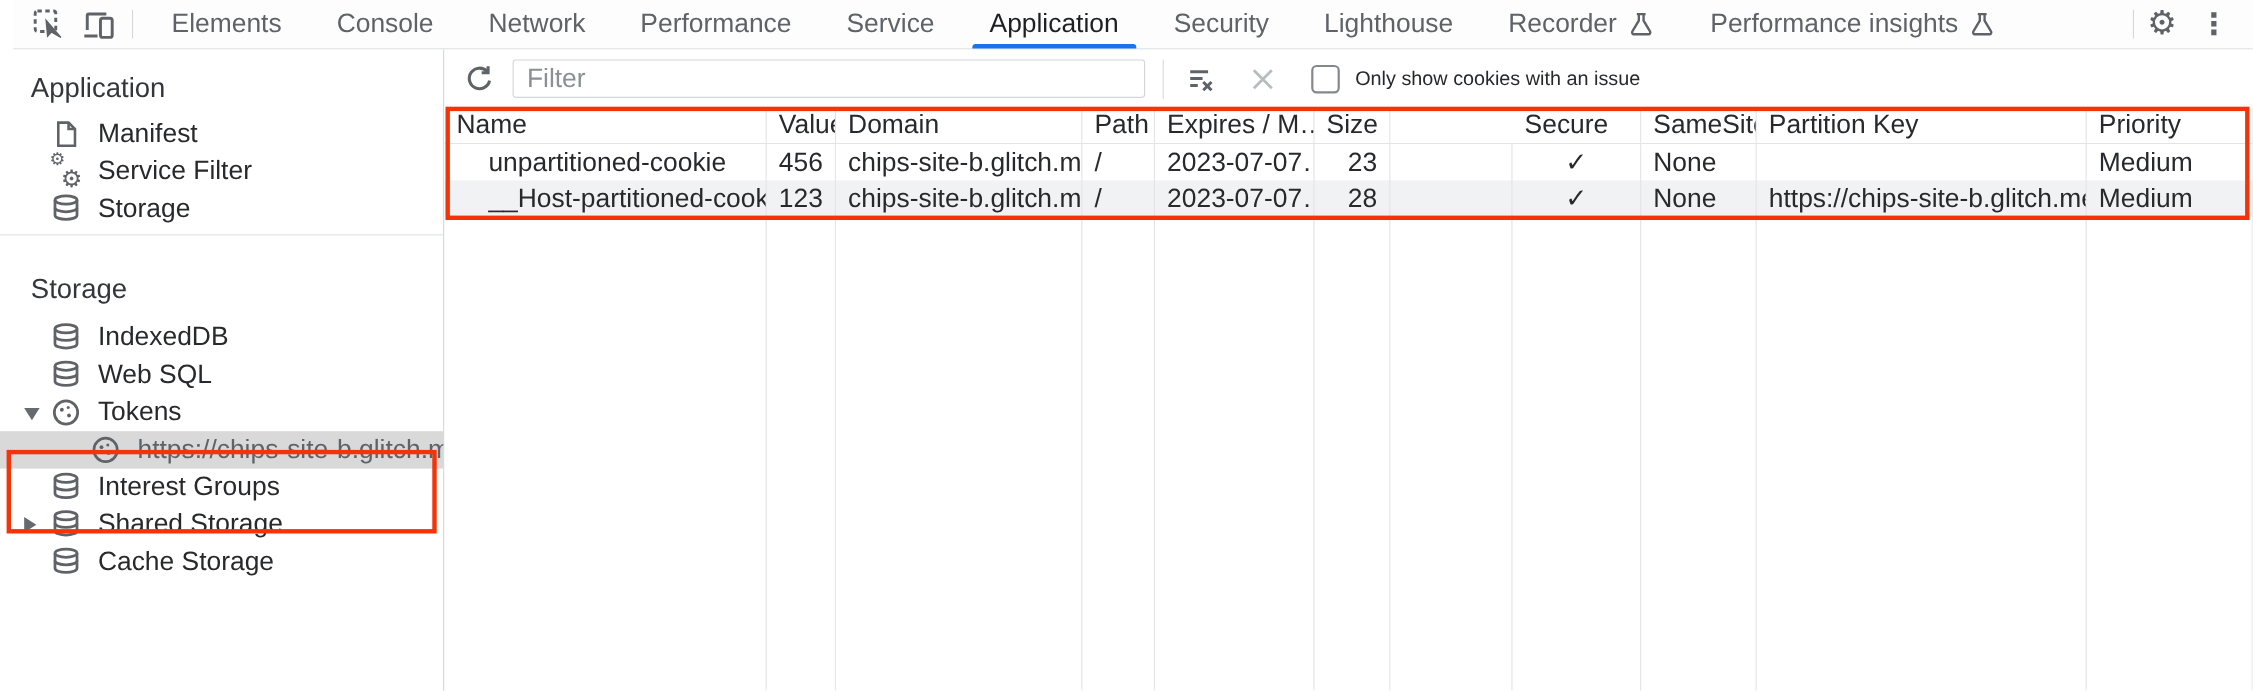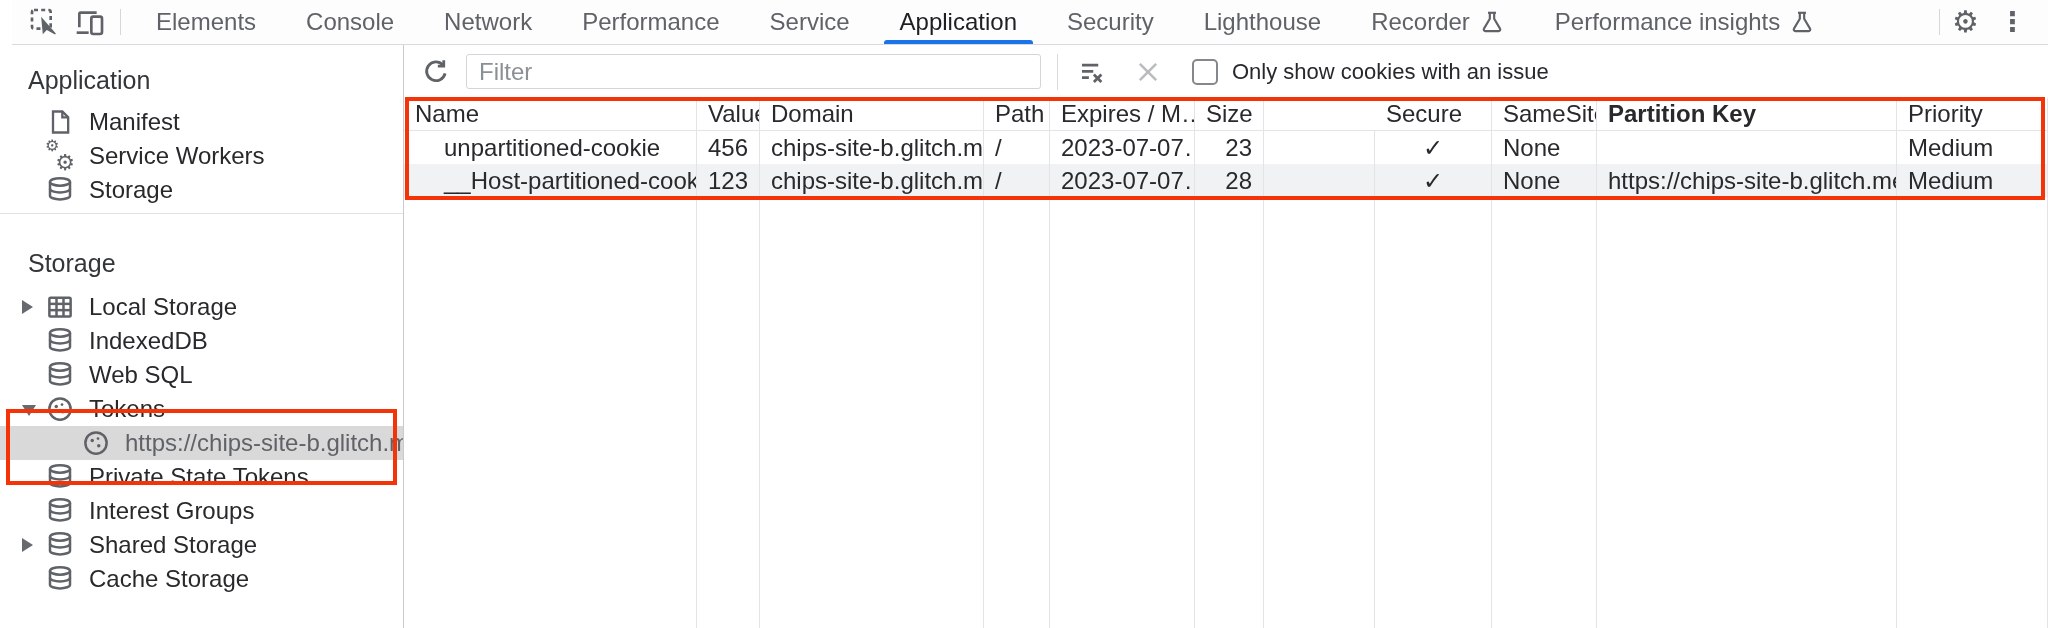--- a/index.html
+++ b/index.html
@@ -53,21 +53,21 @@
   .reload-btn{margin-left:12px;}
   .filter-input{margin-left:10px;width:575px;height:35px;border:1px solid #d3d6d8;
     border-radius:3px;font-size:24px;color:#202124;padding:0 12px;
     box-sizing:border-box;outline:none;font-family:inherit;background:#fff;}
   .filter-input::placeholder{color:#8b9095;}
   .v-divider{width:1px;height:36px;background:#d9dbdd;margin-left:16px;}
   .clear-btn{margin-left:14px;}
   .x-btn{margin-left:16px;}
   .checkbox{margin-left:24px;width:26px;height:26px;border:2px solid #84888c;
     border-radius:5px;background:#fff;box-sizing:border-box;flex:none;}
-  .checkbox-label{margin-left:14px;font-size:22px;color:#26282b;white-space:nowrap;}
+  .checkbox-label{margin-left:14px;font-size:18px;color:#26282b;white-space:nowrap;}
   
   .grid{position:absolute;top:53px;left:0;right:0;bottom:0;overflow:hidden;}
   .col-lines{position:absolute;inset:0;display:flex;}
   .col-line{height:100%;border-right:1px solid #e2e4e5;box-sizing:border-box;flex:none;}
   .g-header{position:relative;display:flex;height:33px;background:#fff;
     border-bottom:1px solid #e2e4e5;box-sizing:border-box;z-index:1;}
   .g-rows{position:relative;z-index:1;}
   .g-row{display:flex;height:33px;background:#fff;}
   .g-row.stripe{background:#f0f2f3;}
   .g-cell{box-sizing:border-box;flex:none;padding:0 11px;display:flex;align-items:center;
@@ -167,51 +167,36 @@
         <span class="lbl">Manifest</span>
       </div>
       <div class="side-item">
         <span class="arrow"></span>
         <span class="icn">
           <span class="gear2">
             <span class="g1">⚙</span>
             <span class="g2">⚙</span>
           </span>
         </span>
-        <span class="lbl">Service Workers</span>
+        <span class="lbl">Service Filter</span>
       </div>
       <div class="side-item">
         <span class="arrow"></span>
         <span class="icn">
           <svg width="30" height="30" viewBox="0 0 24 24" fill="none" stroke="#5f6368" stroke-width="2">
             <ellipse cx="12" cy="5.5" rx="8" ry="3"></ellipse>
             <path d="M4 5.5 v5.5 c0 1.7 3.6 3 8 3 s8-1.3 8-3 v-5.5"></path>
             <path d="M4 11 v5.5 c0 1.7 3.6 3 8 3 s8-1.3 8-3 v-5.5"></path>
           </svg>
         </span>
         <span class="lbl">Storage</span>
       </div>
     </div>
     <div class="section">
       <div class="title">Storage</div>
-      <div class="side-item">
-        <span class="arrow">
-          <span class="tri-r"></span>
-        </span>
-        <span class="icn">
-          <svg width="30" height="30" viewBox="0 0 24 24" fill="none" stroke="#5f6368" stroke-width="2">
-            <rect x="3.5" y="4.5" width="17" height="15" rx="1"></rect>
-            <line x1="3.5" y1="9.5" x2="20.5" y2="9.5"></line>
-            <line x1="3.5" y1="14.5" x2="20.5" y2="14.5"></line>
-            <line x1="9.2" y1="4.5" x2="9.2" y2="19.5"></line>
-            <line x1="14.8" y1="4.5" x2="14.8" y2="19.5"></line>
-          </svg>
-        </span>
-        <span class="lbl">Local Storage</span>
-      </div>
       <div class="side-item">
         <span class="arrow"></span>
         <span class="icn">
           <svg width="30" height="30" viewBox="0 0 24 24" fill="none" stroke="#5f6368" stroke-width="2">
             <ellipse cx="12" cy="5.5" rx="8" ry="3"></ellipse>
             <path d="M4 5.5 v5.5 c0 1.7 3.6 3 8 3 s8-1.3 8-3 v-5.5"></path>
             <path d="M4 11 v5.5 c0 1.7 3.6 3 8 3 s8-1.3 8-3 v-5.5"></path>
           </svg>
         </span>
         <span class="lbl">IndexedDB</span>
@@ -245,31 +230,20 @@
         <span class="arrow"></span>
         <span class="icn">
           <svg width="30" height="30" viewBox="0 0 24 24">
             <circle cx="12" cy="12" r="8.5" fill="none" stroke="#5f6368" stroke-width="2"></circle>
             <circle cx="9" cy="10" r="1.4" fill="#5f6368"></circle>
             <circle cx="14.2" cy="14.2" r="1.4" fill="#5f6368"></circle>
             <circle cx="13.6" cy="8.4" r="1.1" fill="#5f6368"></circle>
           </svg>
         </span>
         <span class="lbl">https://chips-site-b.glitch.me</span>
-      </div>
-      <div class="side-item">
-        <span class="arrow"></span>
-        <span class="icn">
-          <svg width="30" height="30" viewBox="0 0 24 24" fill="none" stroke="#5f6368" stroke-width="2">
-            <ellipse cx="12" cy="5.5" rx="8" ry="3"></ellipse>
-            <path d="M4 5.5 v5.5 c0 1.7 3.6 3 8 3 s8-1.3 8-3 v-5.5"></path>
-            <path d="M4 11 v5.5 c0 1.7 3.6 3 8 3 s8-1.3 8-3 v-5.5"></path>
-          </svg>
-        </span>
-        <span class="lbl">Private State Tokens</span>
       </div>
       <div class="side-item">
         <span class="arrow"></span>
         <span class="icn">
           <svg width="30" height="30" viewBox="0 0 24 24" fill="none" stroke="#5f6368" stroke-width="2">
             <ellipse cx="12" cy="5.5" rx="8" ry="3"></ellipse>
             <path d="M4 5.5 v5.5 c0 1.7 3.6 3 8 3 s8-1.3 8-3 v-5.5"></path>
             <path d="M4 11 v5.5 c0 1.7 3.6 3 8 3 s8-1.3 8-3 v-5.5"></path>
           </svg>
         </span>
@@ -347,21 +321,21 @@
     <div class="g-header" id="g-header">
         <div class="g-cell" style="width: 293px;">Name</div>
         <div class="g-cell" style="width: 63px;">Value</div>
         <div class="g-cell" style="width: 224px;">Domain</div>
         <div class="g-cell" style="width: 66px;">Path</div>
         <div class="g-cell" style="width: 145px;">Expires / M…</div>
         <div class="g-cell " style="width: 69px;">Size</div>
         <div class="g-cell" style="width: 111px; margin-top: 36px;">HttpOnly</div>
         <div class="g-cell " style="width: 117px;">Secure</div>
         <div class="g-cell" style="width: 105px;">SameSite</div>
-        <div class="g-cell" style="width: 300px; font-weight: bold;">Partition Key</div>
+        <div class="g-cell" style="width: 300px;">Partition Key</div>
         <div class="g-cell" style="width: 150px; flex: 1 1 0%;">Priority</div>
       </div>
     <div class="g-rows" id="g-rows">
         <div class="g-row">
           <div class="g-cell name-cell" style="width: 293px;">unpartitioned-cookie</div>
           <div class="g-cell" style="width: 63px;">456</div>
           <div class="g-cell" style="width: 224px;">chips-site-b.glitch.me</div>
           <div class="g-cell" style="width: 66px;">/</div>
           <div class="g-cell" style="width: 145px;">2023-07-07…</div>
           <div class="g-cell right" style="width: 69px;">23</div>

